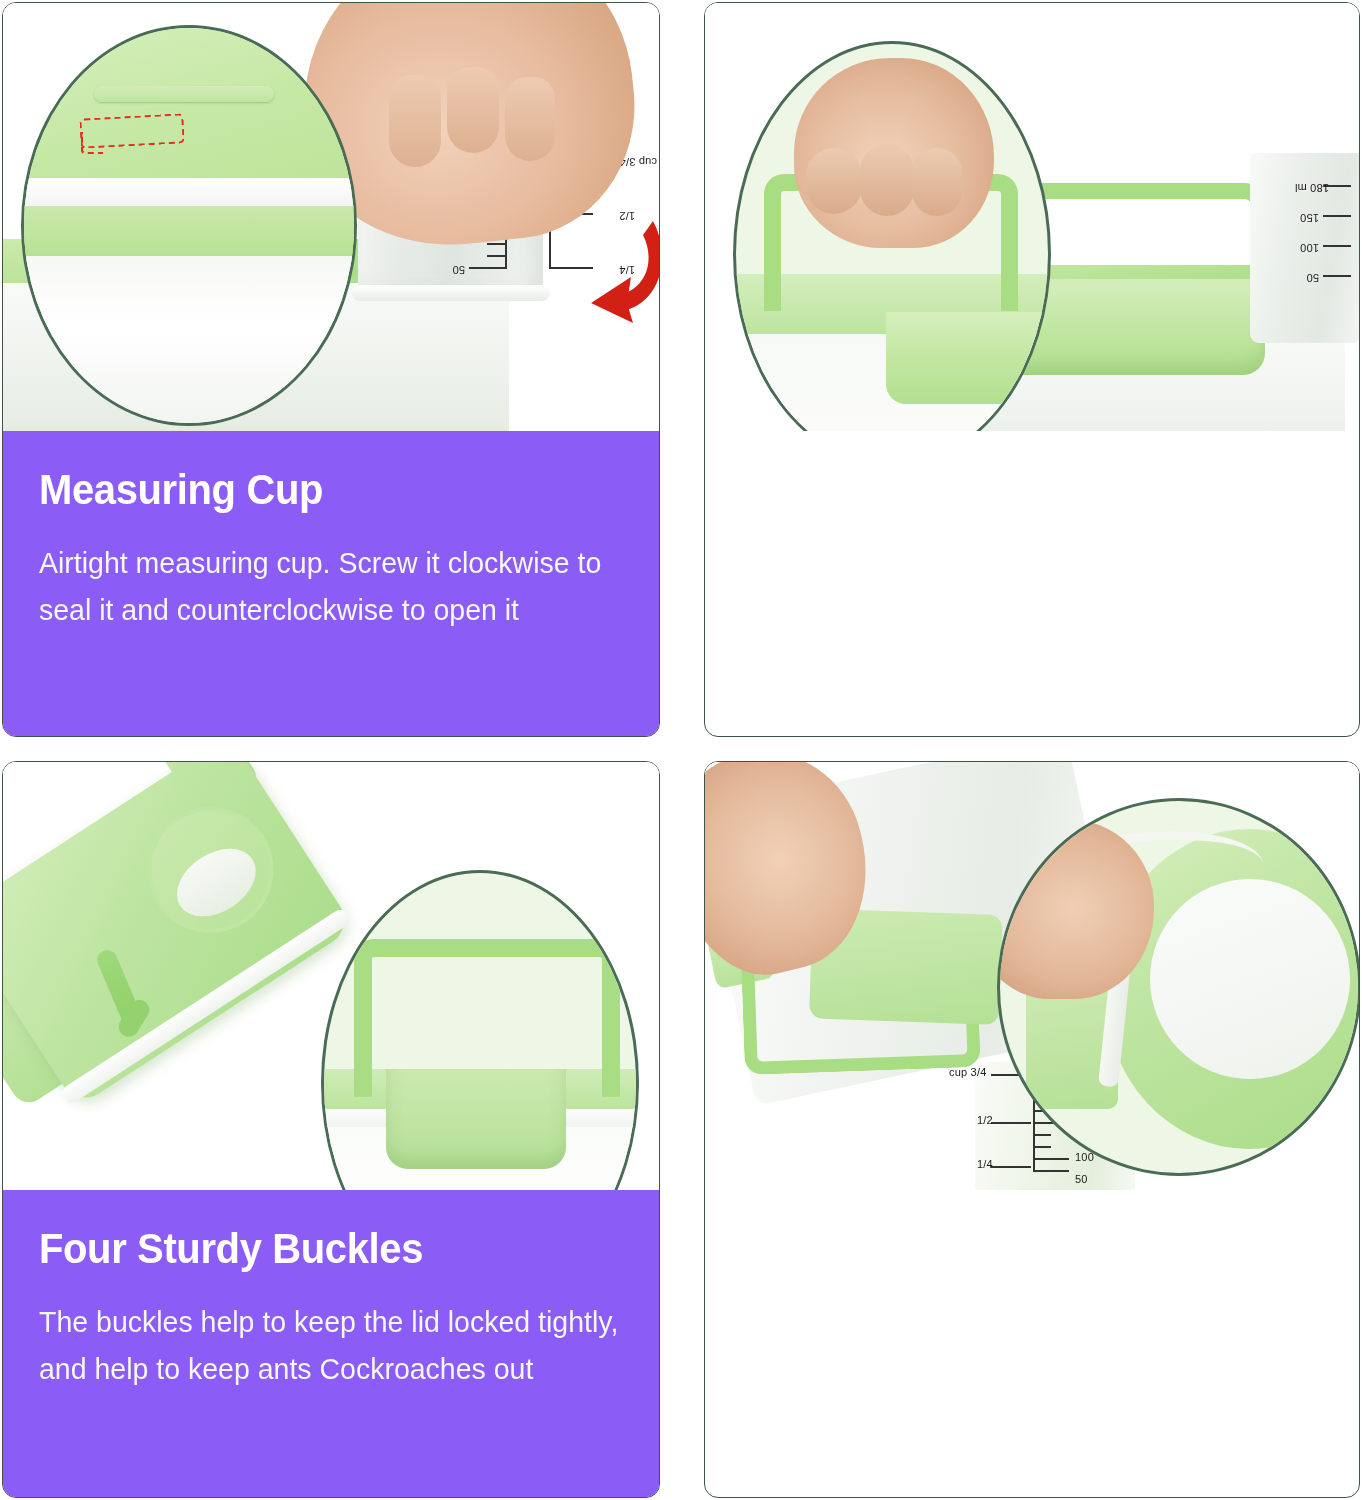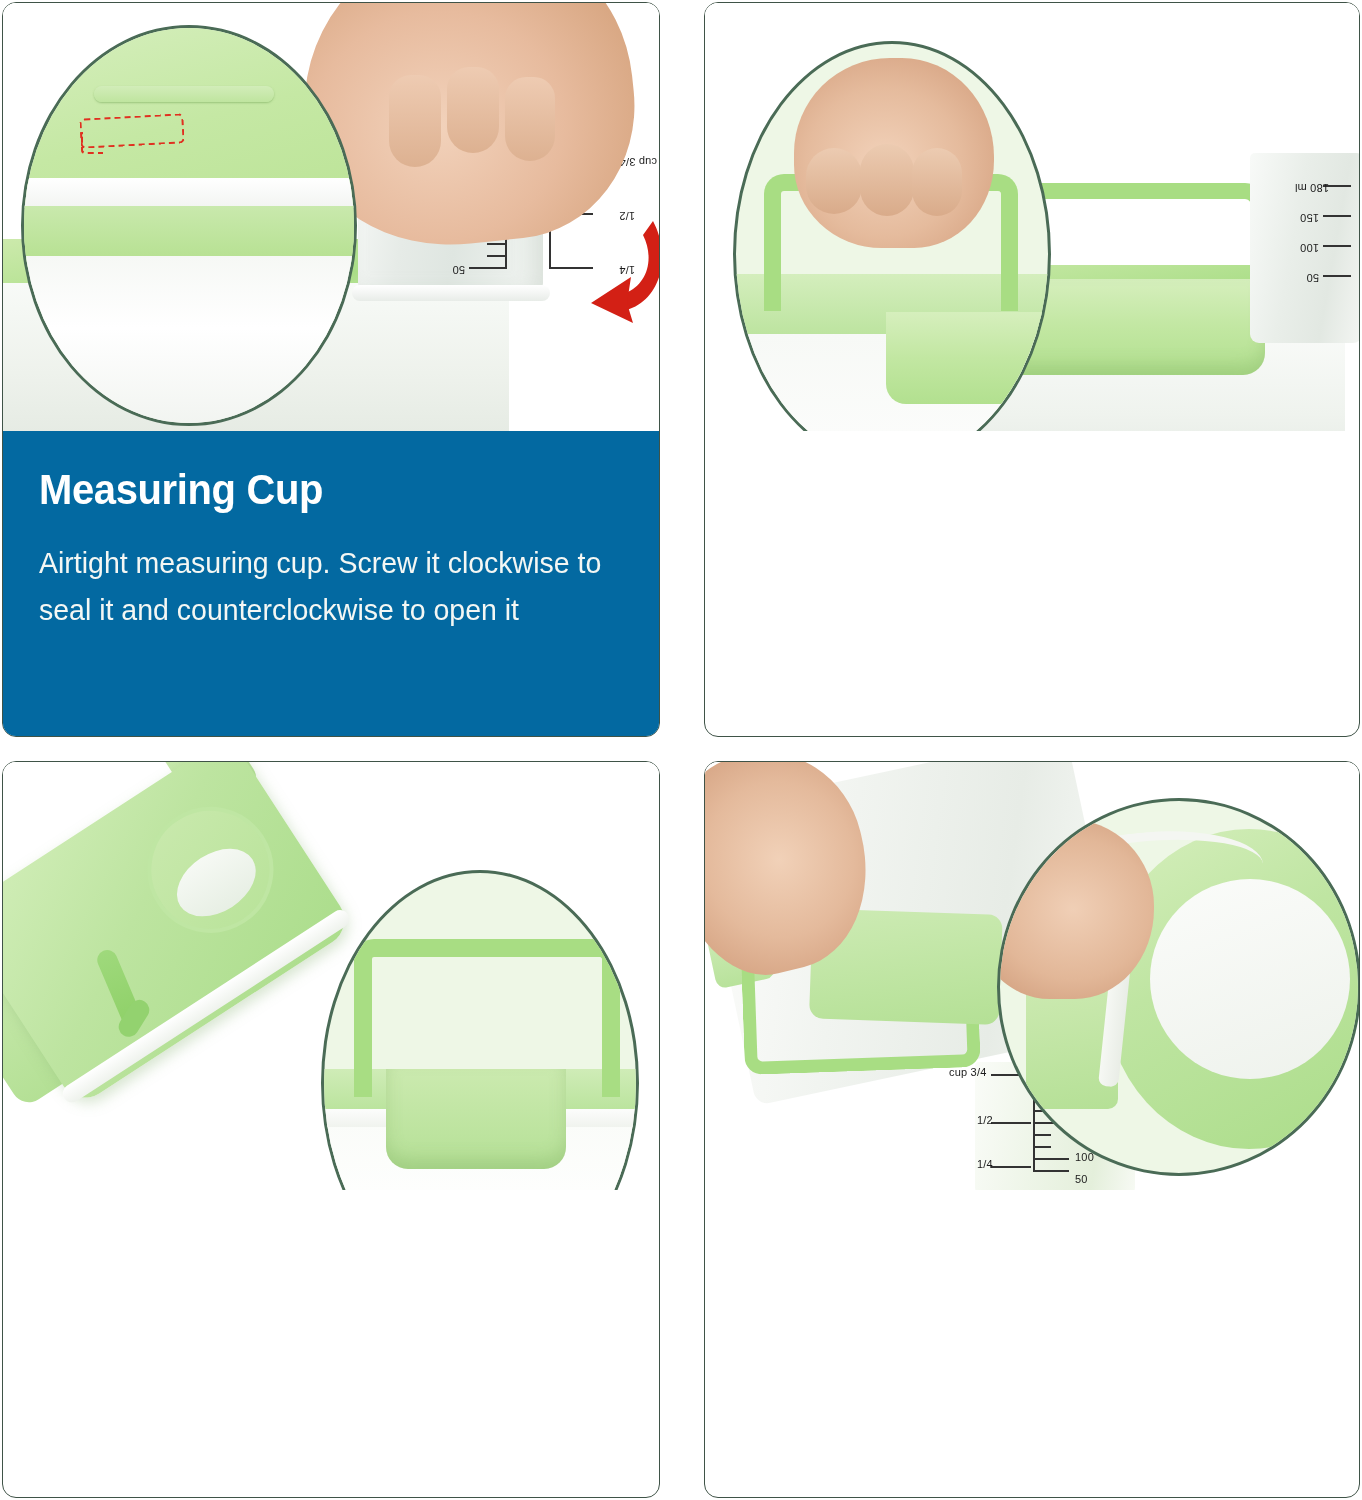--- a/index.html
+++ b/index.html
@@ -7,21 +7,21 @@
   .grid{
     width:1362px;height:1500px;box-sizing:border-box;
     display:grid;grid-template-columns:658px 1fr;grid-template-rows:735px 1fr;
     column-gap:44px;row-gap:24px;padding:2px 2px 2px 2px;
   }
   .card{
     position:relative;border:1.5px solid #3f5347;border-radius:14px;
     background:#ffffff;overflow:hidden;display:flex;flex-direction:column;
   }
   .photo{position:relative;flex:0 0 428px;overflow:hidden;background:#ffffff;}
-  .caption{flex:1 1 auto;background:#0369a1;padding:36px 36px 30px 36px;box-sizing:border-box;}
+  .caption{flex:1 1 auto;background:#8b5cf6;padding:36px 36px 30px 36px;box-sizing:border-box;}
   .headline{
     color:#ffffff;font-size:43px;font-weight:700;letter-spacing:-0.4px;
     line-height:1.06;margin:0 0 26px 0;font-family:"Liberation Sans",sans-serif;
     transform:scaleX(0.93);transform-origin:left center;white-space:nowrap;
   }
   .body{
     color:#f4f7f4;font-size:30px;line-height:47px;margin:0;
     font-family:"Liberation Sans",sans-serif;transform:scaleX(0.95);
     transform-origin:left top;width:105%;
   }
@@ -414,20 +414,24 @@
 
       <div class="inset-oval oval">
         <div class="tubz"></div>
         <div class="sealz"></div>
         <div class="lidz"></div>
         <div class="handlez"></div>
         <div class="bucklez"></div>
       </div>
     </div>
 
+    <div class="caption">
+      <h2 class="headline">Four Sturdy Buckles</h2>
+      <p class="body">The buckles help to keep the lid locked tightly, and help to keep ants Cockroaches out</p>
+    </div>
   </div>
 
   <div class="card">
     <div class="photo" id="p4">
       <div class="white-bg"></div>
 
       <div class="tubtilt">
         <div class="tubbody"></div>
         <div class="lidedge"></div>
         <div class="handle4"></div>

